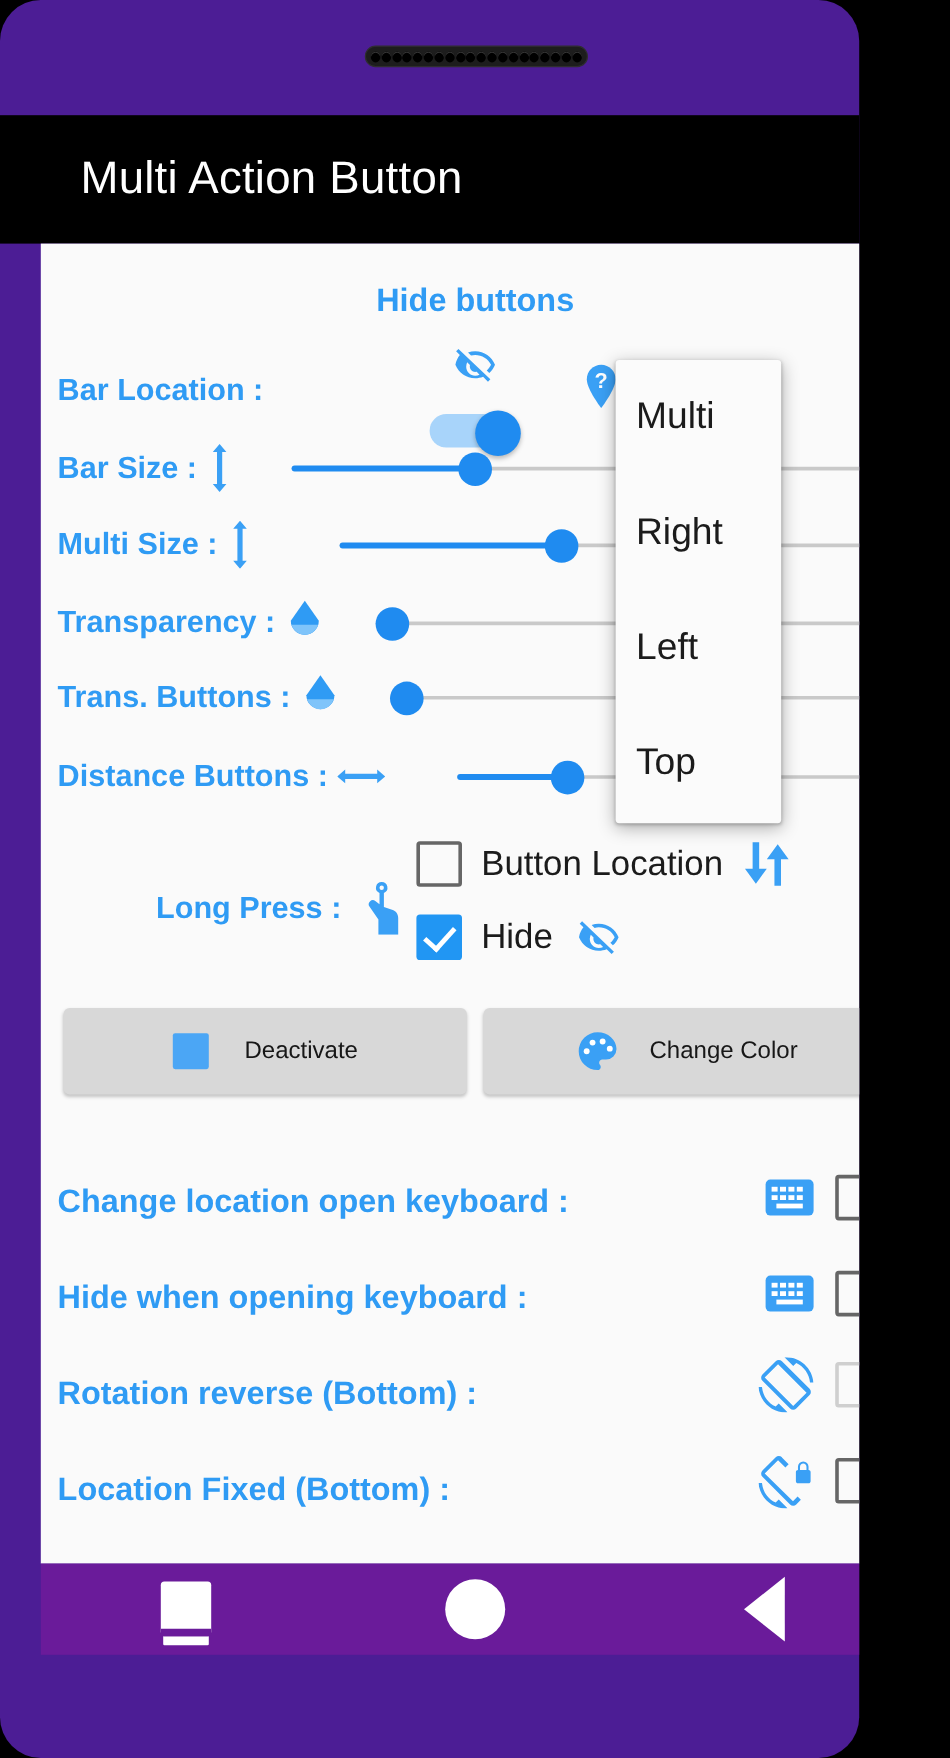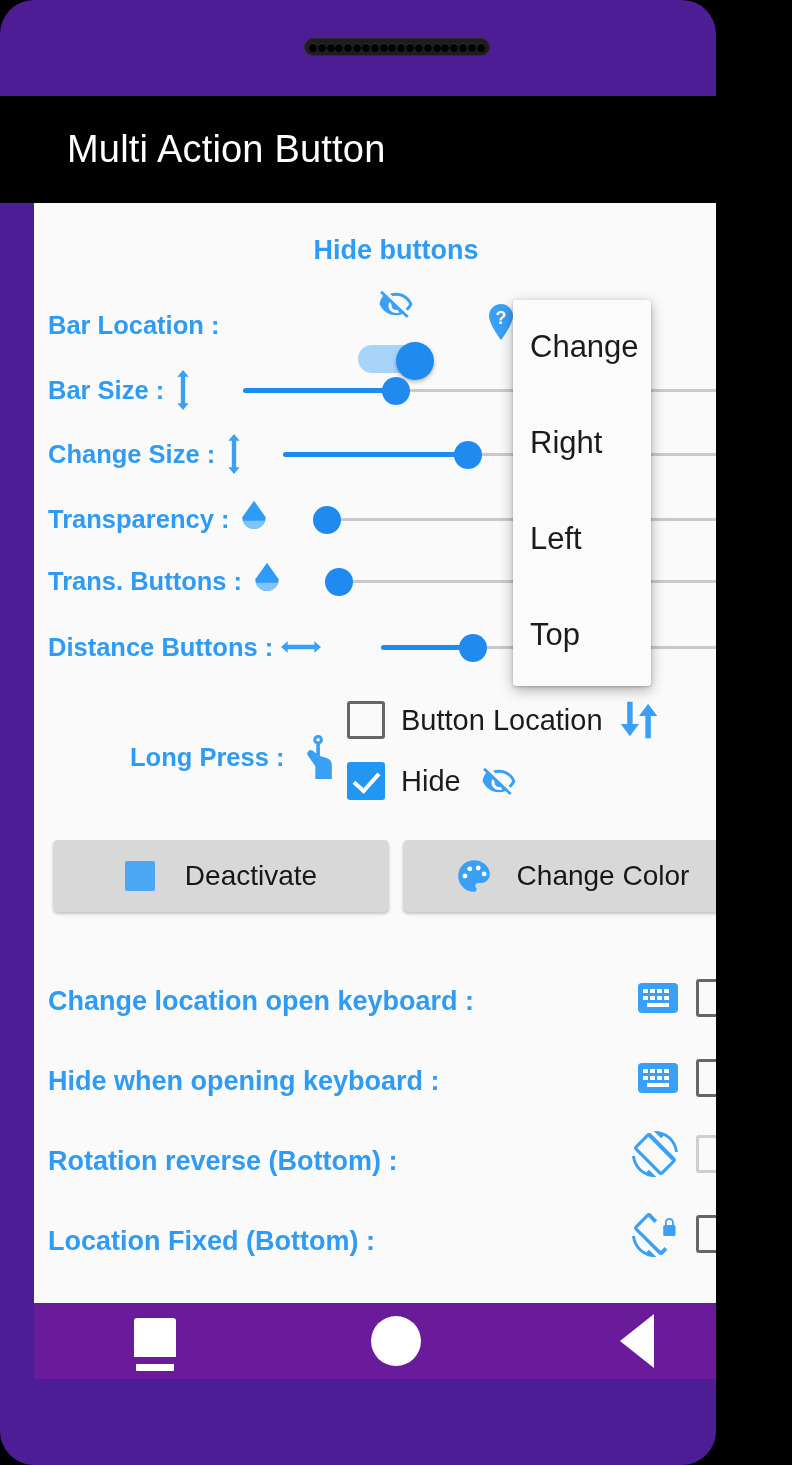--- a/index.html
+++ b/index.html
@@ -168,21 +168,21 @@
   }
   .cb-text { font-size: 29px; color: #1b1b1b; white-space: nowrap; }
   
   .abtn {
     position: absolute; height: 72px;
     background: #d8d8d8; border-radius: 5px;
     display: flex; align-items: center; justify-content: center;
     gap: 22px;
     box-shadow: 0 2px 3px rgba(0,0,0,.22);
   }
-  .abtn .txt { font-size: 28px; color: #171717; text-align: center; }
+  .abtn .txt { font-size: 20px; color: #171717; text-align: center; }
   
   .orow {
     position: absolute; left: 0; width: 724px; height: 54px;
     display: flex; align-items: flex-end;
   }
   .orow .lbl {
     color: #2f9bf4; font-weight: bold; font-size: 27px;
     padding-left: 14px; white-space: nowrap;
   }
   .orow .right {
@@ -283,21 +283,21 @@
         </svg>
       </span>
       <div class="slider" style="position:absolute;left:209px;width:505px;">
         <div class="base" style="left:0;right:0;"></div>
         <div class="fill" style="left:0;width:153px;"></div>
         <div class="knob" style="left:139px;"></div>
       </div>
     </div>
 
     <div class="srow" style="top:229px">
-      <span class="lbl">Change Size :</span>
+      <span class="lbl">Multi Size :</span>
       <span class="ico">
         <svg width="22" height="40" viewBox="0 0 12 24">
           <path fill="#3aa0f5" d="M6 0 2.6 4h2.1v16H2.6L6 24l3.4-4H7.3V4h2.1z"></path>
         </svg>
       </span>
       <div class="slider" style="position:absolute;left:249px;width:465px;">
         <div class="base" style="left:0;right:0;"></div>
         <div class="fill" style="left:0;width:185px;"></div>
         <div class="knob" style="left:171px;"></div>
       </div>
@@ -343,21 +343,21 @@
       <div class="slider" style="position:absolute;left:291px;width:423px;">
         <div class="base" style="left:0;right:0;"></div>
         <div class="fill" style="left:0;width:0;"></div>
         <div class="knob" style="left:0px;"></div>
       </div>
     </div>
 
     <div id="dd-arrow"></div>
 
     <div id="dropdown">
-      <div class="ddi" style="top:29px">Change</div>
+      <div class="ddi" style="top:29px">Multi</div>
       <div class="ddi" style="top:125px">Right</div>
       <div class="ddi" style="top:221px">Left</div>
       <div class="ddi" style="top:317px">Top</div>
     </div>
 
     <div id="lp-label">
       <span class="lbl">Long Press :</span>
       <svg width="34" height="44" viewBox="0 0 18 24">
         <path fill="#3aa0f5" d="M8.5 0a2.6 2.6 0 0 0-1 5v5.1L5.6 8.6a1.9 1.9 0 0 0-2.6 2.7l4 5.7V24h9v-7.6c0-1.9-1-3.2-2.8-3.8l-3.7-1.2V5a2.6 2.6 0 0 0-1-5zm0 1.6a1 1 0 1 1 0 2 1 1 0 0 1 0-2z"></path>
       </svg>

